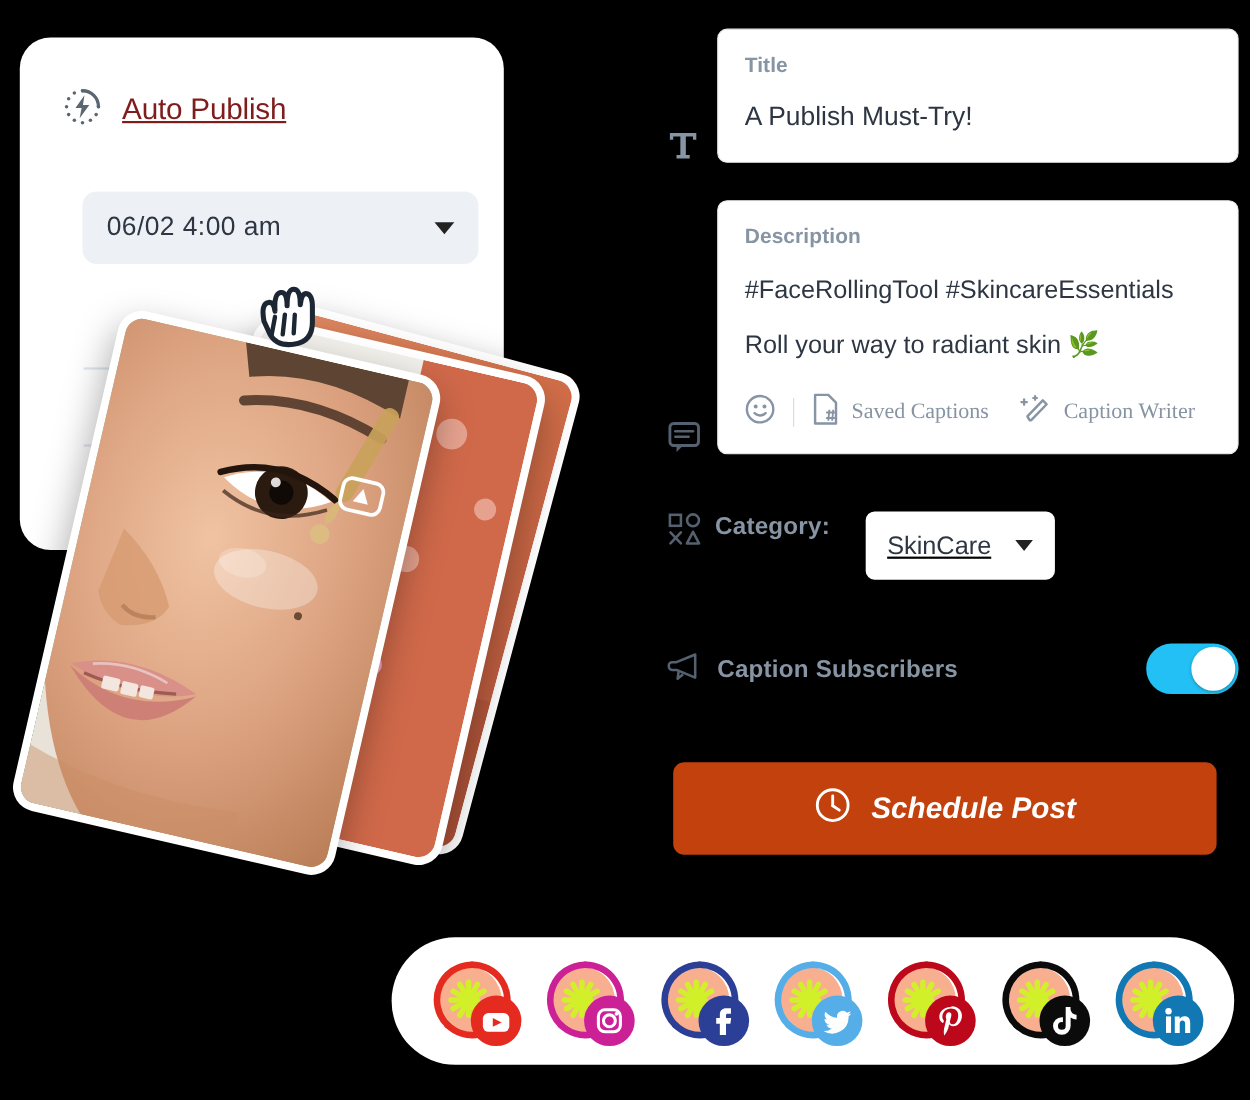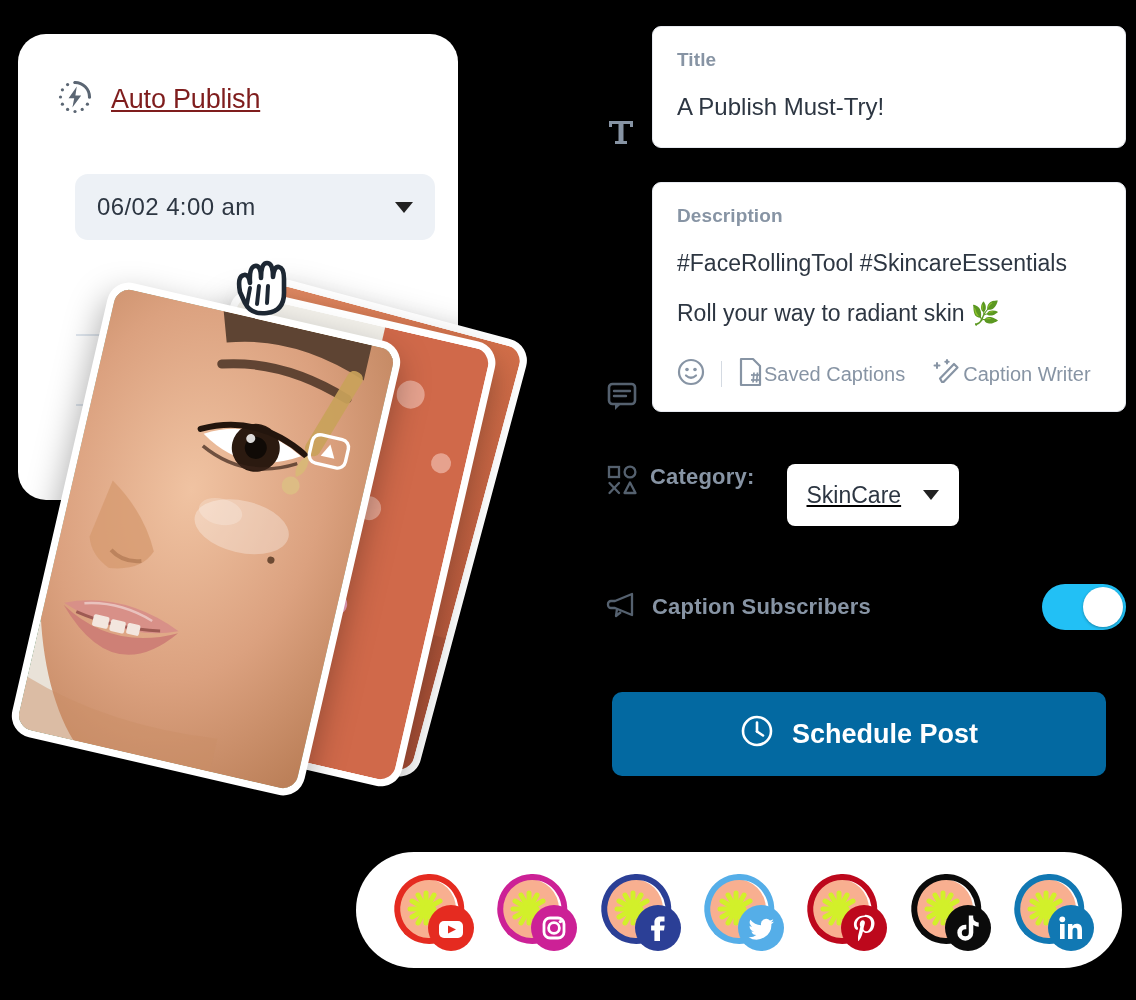--- a/index.html
+++ b/index.html
@@ -68,21 +68,21 @@
   .card-title{ font-size:19px; font-weight:bold; color:#8794a4; letter-spacing:.1px; }
 
   #title-card{ padding:22px 24px 26px; }
   #title-card .val{ font-size:24px; color:#2d3642; margin-top:22px; }
 
   #desc-card{ padding:22px 24px 20px; }
   #desc-card .line{ font-size:23px; color:#2d3642; margin-top:23px; white-space:nowrap; }
   .cap-tools{ display:flex; align-items:center; gap:12px; margin-top:30px; }
   .cap-div{ width:1px; height:26px; background:#d4dae2; margin:0 4px; }
   .cap-label{ font-size:20px; color:#8794a4; }
-  .cap-btn{ display:flex; align-items:center; gap:0; }
+  .cap-btn{ display:flex; align-items:center; gap:10px;font-family:Liberation Serif, serif; }
   .cap-btn.gap{ margin-left:16px; }
 
   .cat-row{ display:flex; align-items:flex-start; margin-top:52px;text-decoration:underline; }
   .cat-label{ font-size:22px; font-weight:bold; color:#8794a4; letter-spacing:.2px; margin-left:12px; }
   .cat-select{
     margin-left:32px; background:#fff; border-radius:8px;
     box-shadow:0 2px 7px rgba(0,0,0,.14);
     height:62px; min-width:172px; display:flex; align-items:center;
     padding:0 20px;
   }
@@ -394,21 +394,21 @@
           <path d="M26 4 L9 11 H5 a3 3 0 0 0 -3 3 v1 a3 3 0 0 0 3 3 h4 L26 25 Z" fill="none" stroke="#55616f" stroke-width="2.3" stroke-linejoin="round"></path>
           <path d="M11 19 l-1 7 l5 -4" fill="none" stroke="#55616f" stroke-width="2.3" stroke-linejoin="round"></path>
         </svg>
       </span>
       <span class="notify-label">Caption Subscribers</span>
       <span class="switch" id="notify-switch" style="background: rgb(34, 192, 245);">
         <span class="knob"></span>
       </span>
     </div>
 
-    <button class="sched-btn" id="schedule-post-btn" style="background: #0369a1;">
+    <button class="sched-btn" id="schedule-post-btn" style="background: #c2410c; font-style: italic;">
       <span>
         <svg width="34" height="34" viewBox="0 0 34 34">
           <circle cx="17" cy="17" r="14" fill="none" stroke="#ffffff" stroke-width="2.6"></circle>
           <g stroke="#ffffff" stroke-width="2.6" stroke-linecap="round">
             <line x1="17" y1="8.5" x2="17" y2="17.5"></line>
             <line x1="17" y1="17.5" x2="23" y2="21.5"></line>
           </g>
         </svg>
       </span>
       <span>Schedule Post</span>

